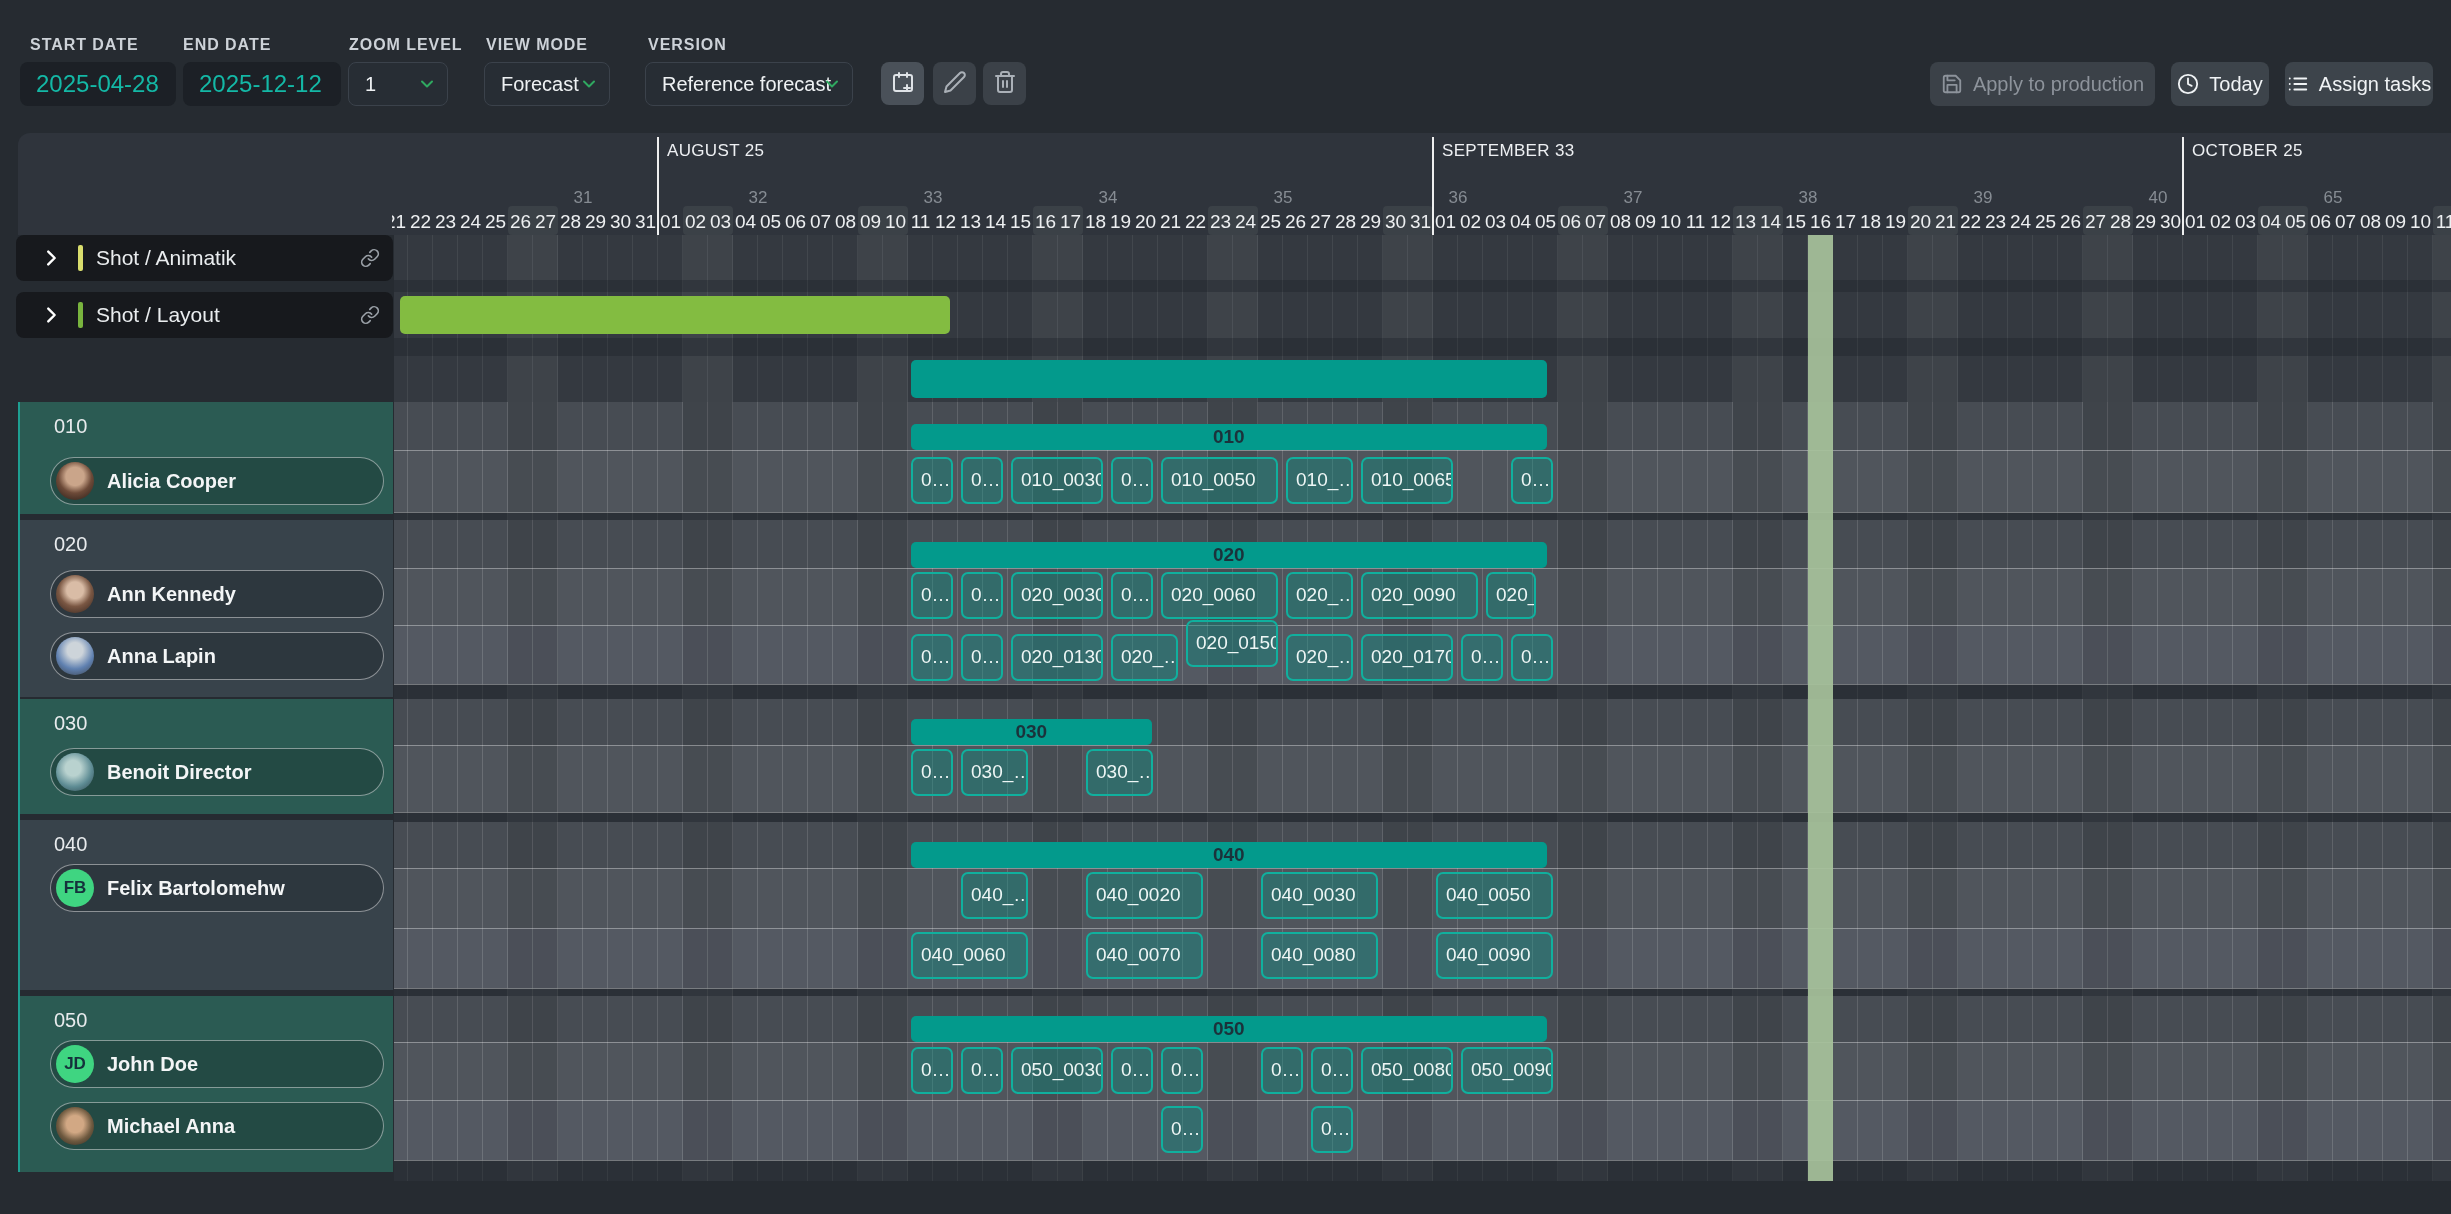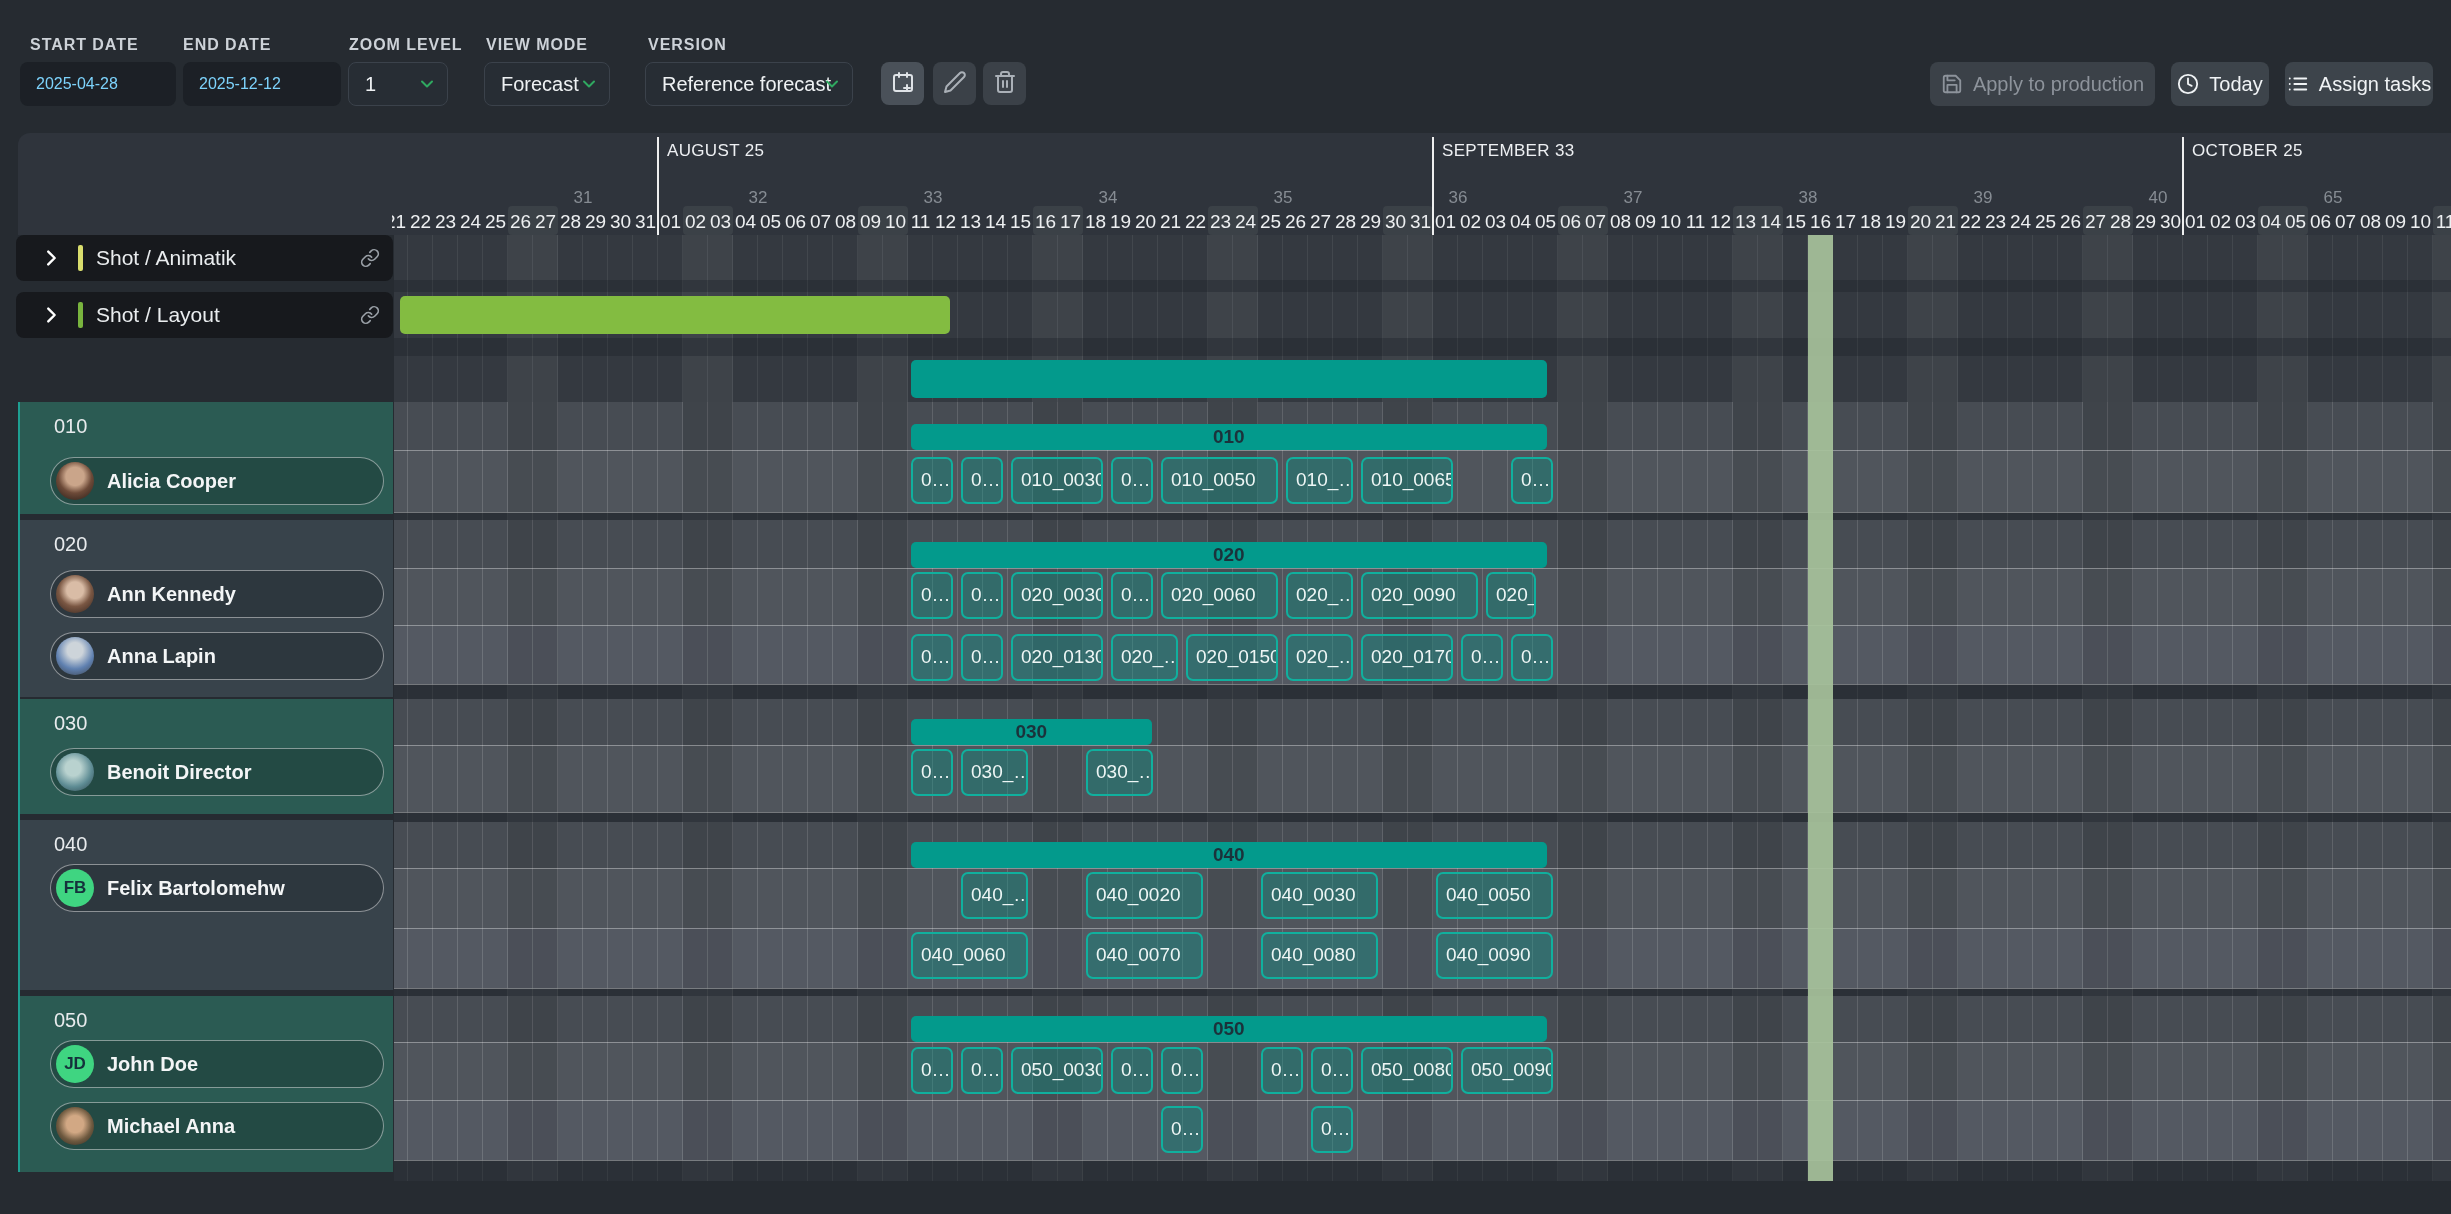--- a/index.html
+++ b/index.html
@@ -1,21 +1,21 @@
 <!DOCTYPE html>
 <html><head>
 <meta charset="utf-8">
 <style>
   html,body{margin:0;padding:0;background:#262b31;}
   #canvas{position:relative;width:2451px;height:1214px;overflow:hidden;background:#262b31;
           font-family:"Liberation Sans", sans-serif;color:#eef1f3;}
   .abs{position:absolute;}
   .lbl{font-size:16px;font-weight:700;letter-spacing:.06em;color:#cdd2d8;}
   .input{background:#1c2026;border-radius:8px;height:44px;line-height:44px;padding-left:16px;
-         font-size:16px;color:#7dd3fc;}
+         font-size:24px;color:#14b8a6;}
   .select{background:#272d34;border:1px solid #3b424b;border-radius:8px;height:44px;box-sizing:border-box;}
   .select .val{position:absolute;left:16px;top:0;line-height:42px;font-size:20px;color:#eef1f3;white-space:nowrap;}
   .select .chev{position:absolute;right:10px;top:11px;}
   .iconbtn{border-radius:8px;display:flex;align-items:center;justify-content:center;}
   .btn{border-radius:8px;height:44px;display:flex;align-items:center;justify-content:center;gap:10px;
        background:#3d444b;font-size:20px;color:#f0f3f5;white-space:nowrap;}
   .btn.disabled{background:#3b4148;color:#8d939b;}
   #headerband{left:18px;top:133px;right:0;height:102px;background:#2f343c;border-top-left-radius:12px;}
   #timeline{left:392px;top:0;width:2059px;height:1214px;overflow:hidden;}
   .daylbl{top:211px;width:25px;text-align:center;font-size:19px;font-weight:500;color:#edeff1;}
@@ -589,21 +589,21 @@
       <div class="abs chip" style="left: 619px; top: 572px; width: 92px;">020_0030</div>
       <div class="abs chip" style="left: 719px; top: 572px; width: 42px;">0…</div>
       <div class="abs chip" style="left: 769px; top: 572px; width: 117px;">020_0060</div>
       <div class="abs chip" style="left: 894px; top: 572px; width: 67px;">020_…</div>
       <div class="abs chip" style="left: 969px; top: 572px; width: 117px;">020_0090</div>
       <div class="abs chip" style="left: 1094px; top: 572px; width: 49.5px;">020_…</div>
       <div class="abs chip" style="left: 519px; top: 634px; width: 42px;">0…</div>
       <div class="abs chip" style="left: 569px; top: 634px; width: 42px;">0…</div>
       <div class="abs chip" style="left: 619px; top: 634px; width: 92px;">020_0130</div>
       <div class="abs chip" style="left: 719px; top: 634px; width: 67px;">020_…</div>
-      <div class="abs chip" style="left: 794px; top: 634px; width: 92px;">020_0150</div>
+      <div class="abs chip" style="left: 794px; top: 620px; width: 92px;">020_0150</div>
       <div class="abs chip" style="left: 894px; top: 634px; width: 67px;">020_…</div>
       <div class="abs chip" style="left: 969px; top: 634px; width: 92px;">020_0170</div>
       <div class="abs chip" style="left: 1069px; top: 634px; width: 42px;">0…</div>
       <div class="abs chip" style="left: 1119px; top: 634px; width: 42px;">0…</div>
       <div class="abs secbar" style="left: 519px; top: 719px; width: 240.5px; background: rgb(3, 154, 140);">030</div>
       <div class="abs chip" style="left: 519px; top: 749px; width: 42px;">0…</div>
       <div class="abs chip" style="left: 569px; top: 749px; width: 67px;">030_…</div>
       <div class="abs chip" style="left: 694px; top: 749px; width: 67px;">030_…</div>
       <div class="abs secbar" style="left: 519px; top: 842px; width: 635.5px; background: rgb(3, 154, 140);">040</div>
       <div class="abs chip" style="left: 569px; top: 872px; width: 67px;">040_…</div>

